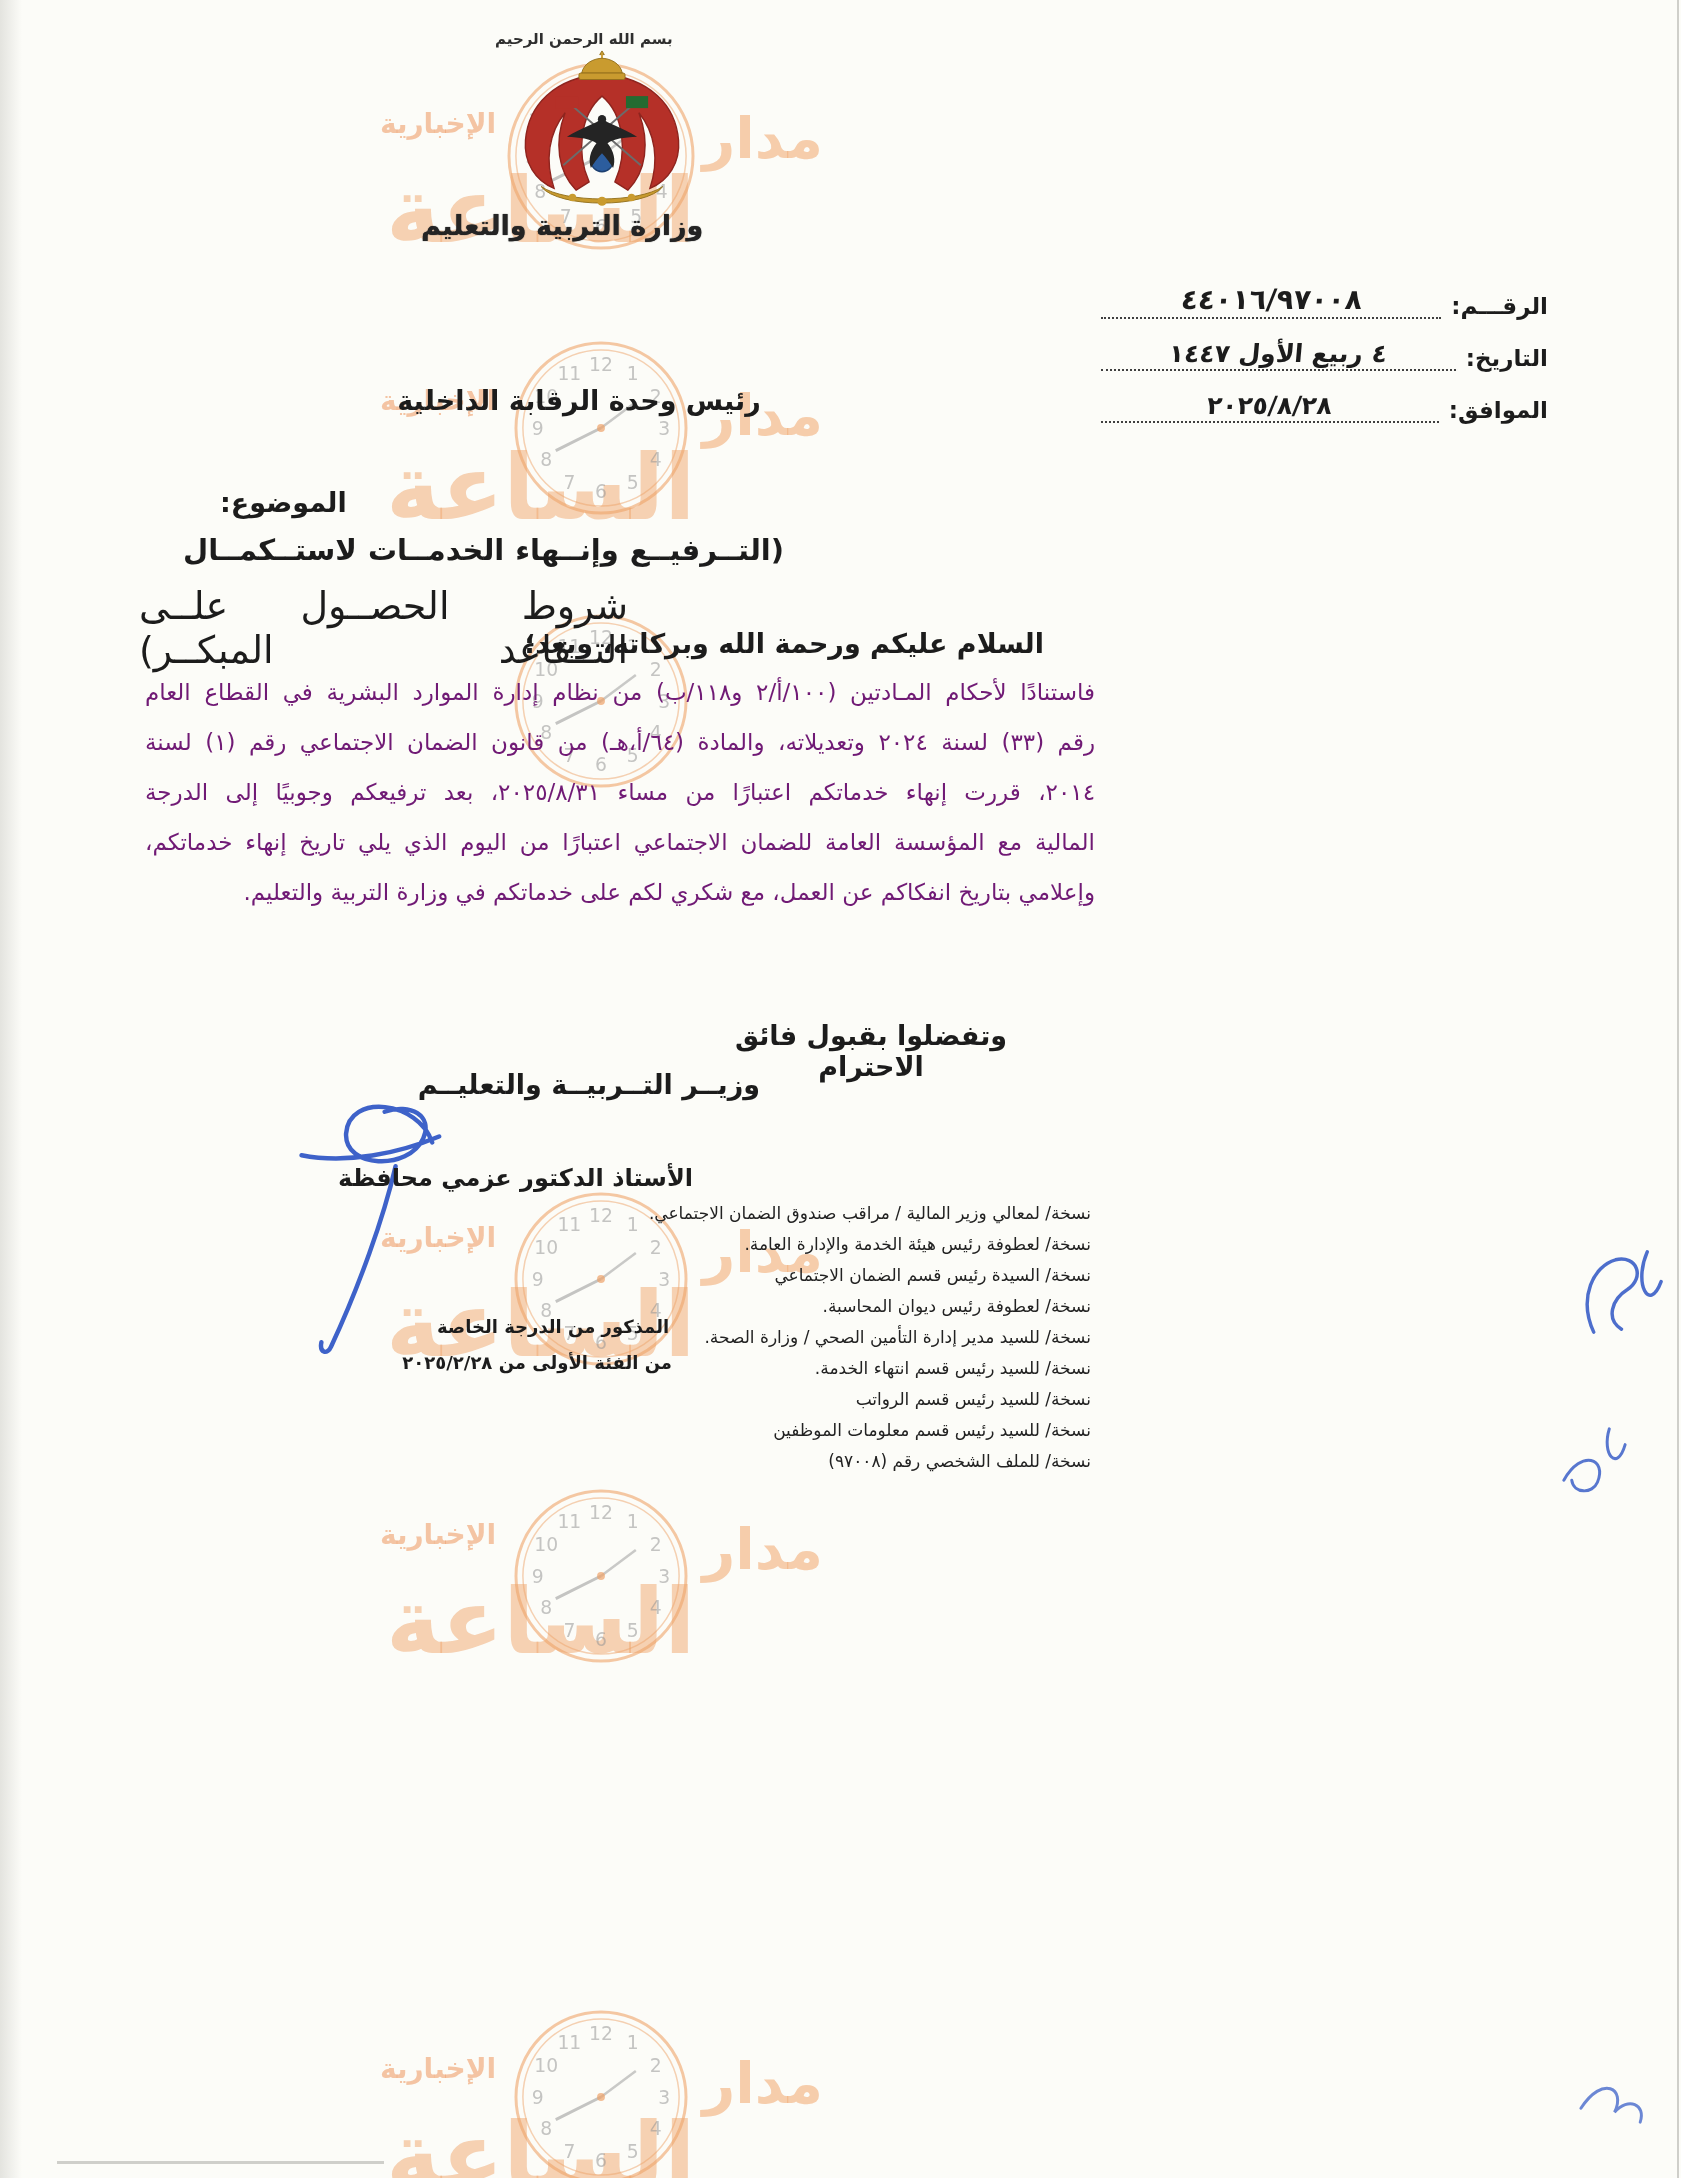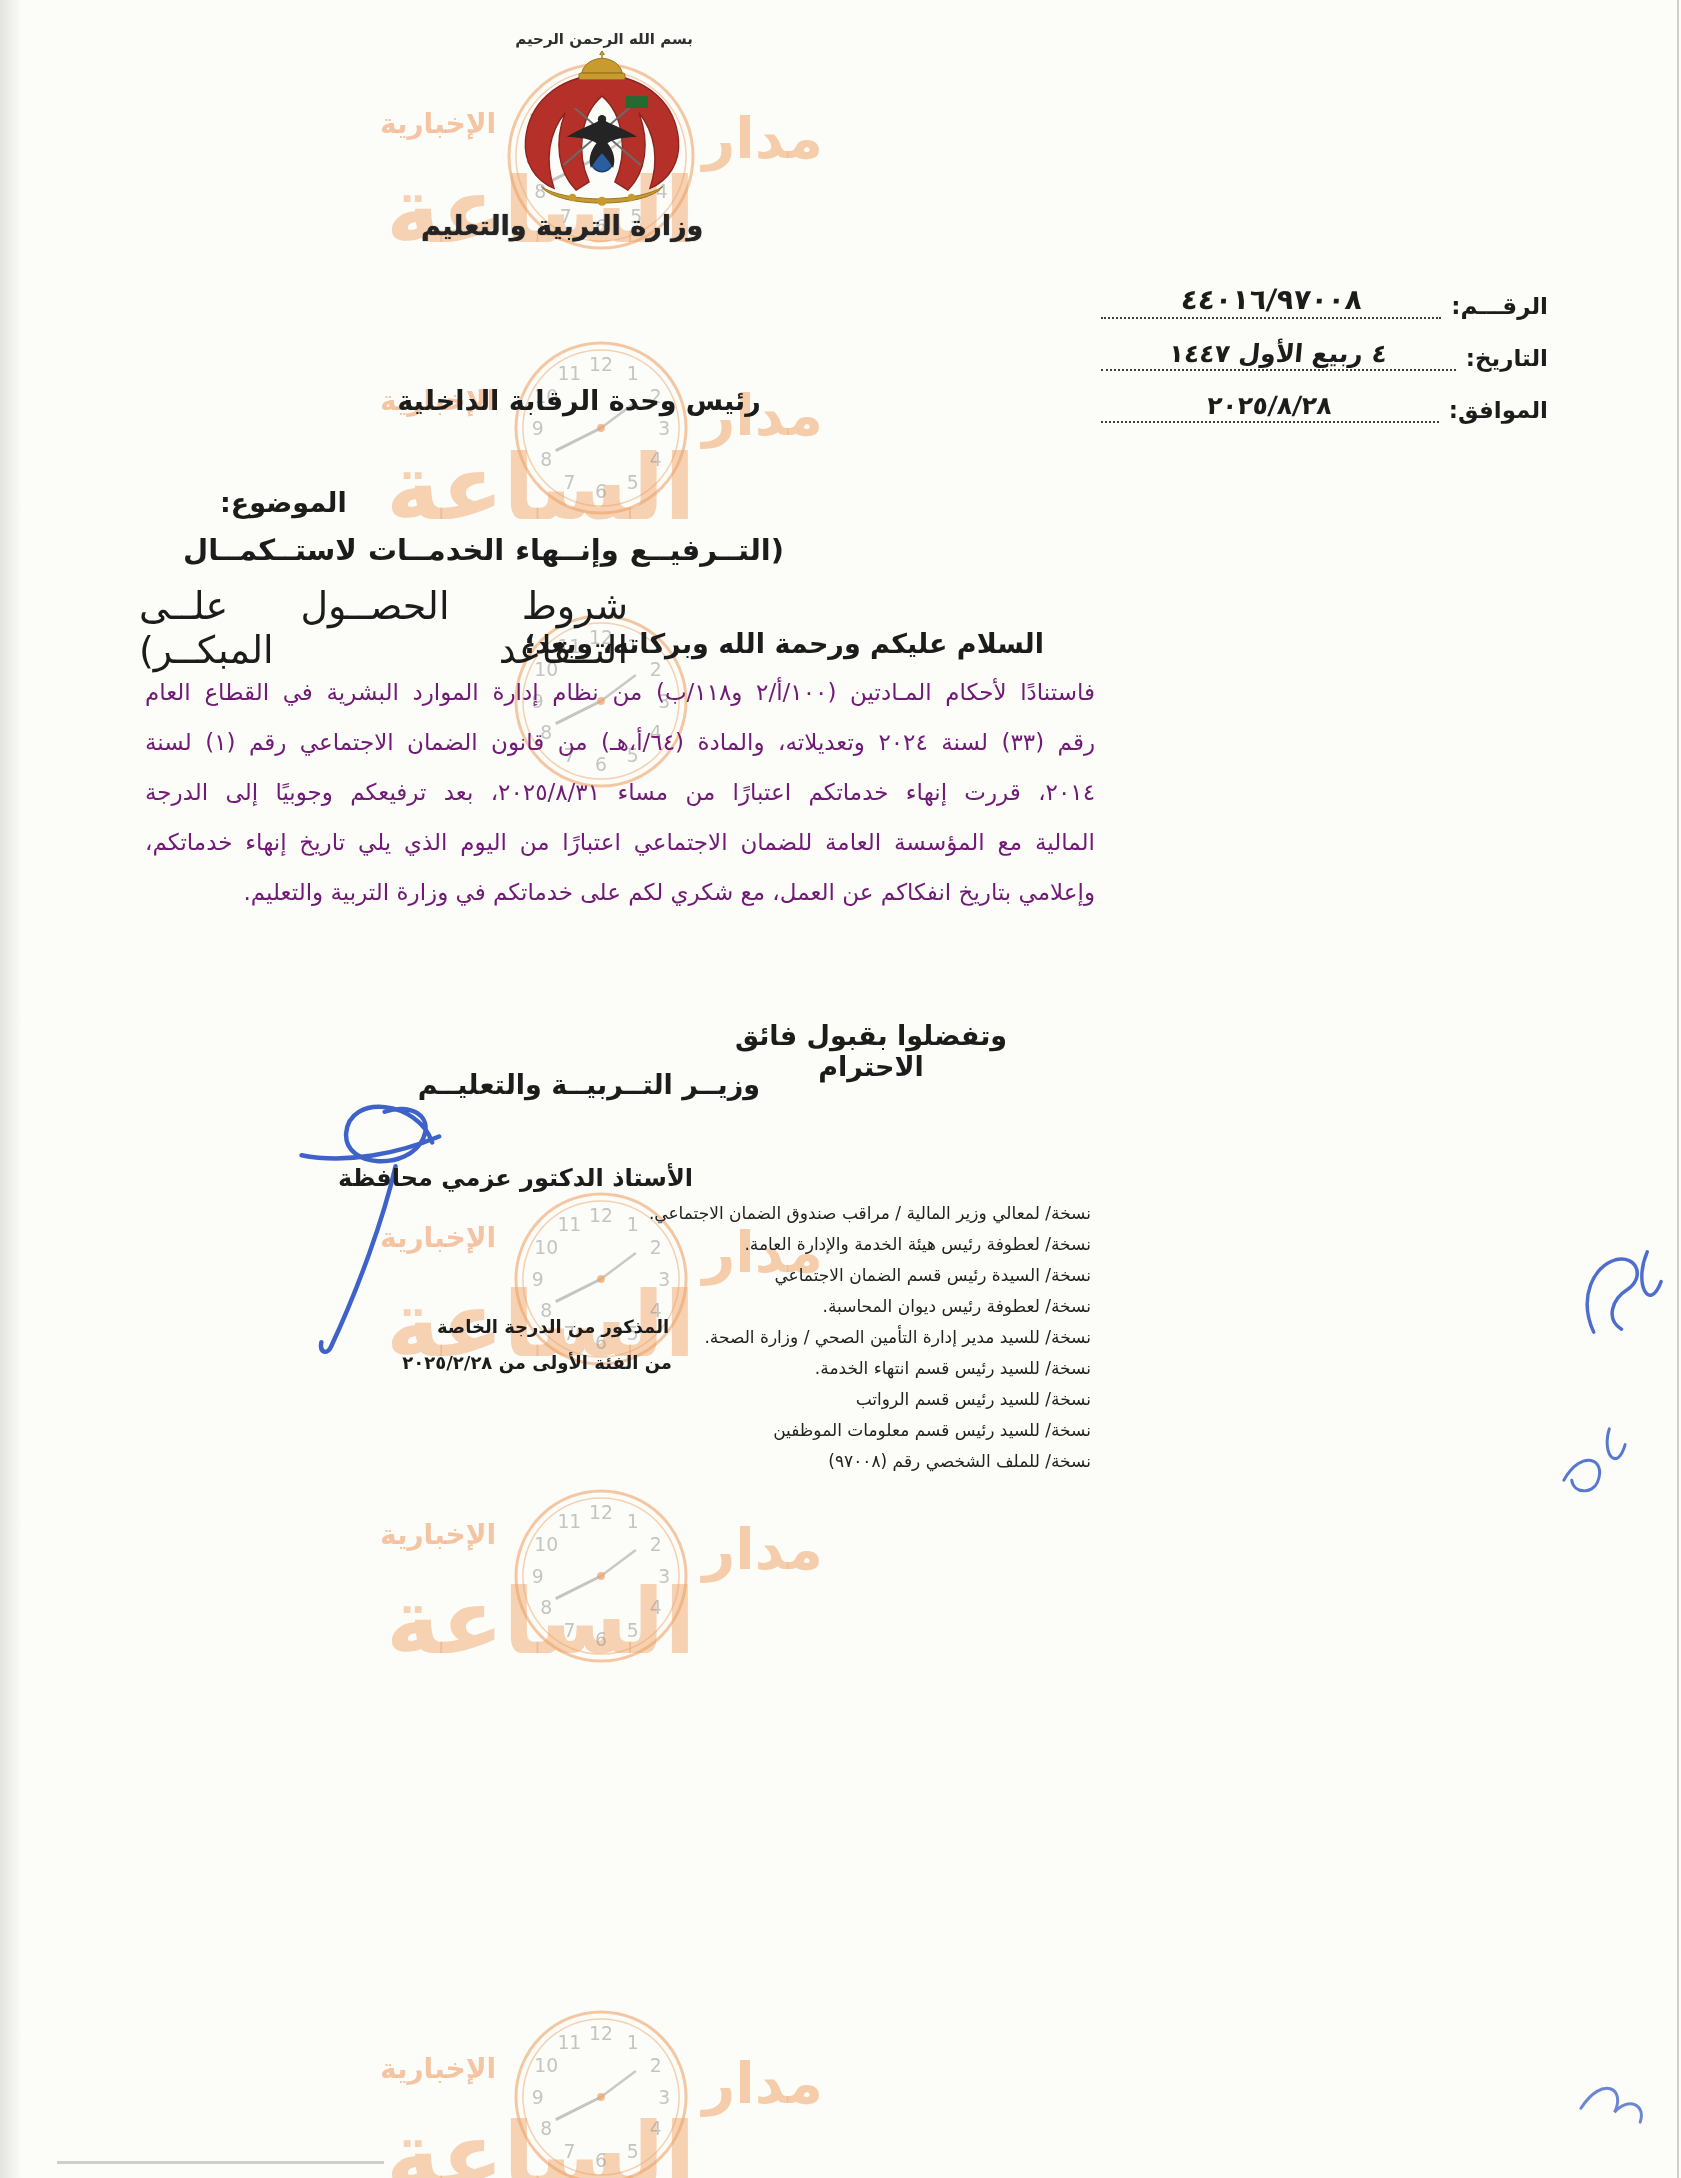--- a/index.html
+++ b/index.html
@@ -14,21 +14,21 @@
   .content { inset:0; z-index:1; }
 
   
   .wm-brand { position:absolute; width:455px; height:188px; direction:rtl; font-weight:bold; pointer-events:none; }
   .wm-top  { position:absolute; right:0;  top:6px;  font-size:57px; color:rgba(240,166,108,0.55); }
   .wm-main { position:absolute; left:18px; top:59px; font-size:91px; color:rgba(240,166,108,0.50); }
   .wm-sub  { position:absolute; left:12px; top:8px;  font-size:28px; color:rgba(236,150,92,0.55); }
   .wm-clock { position:absolute; pointer-events:none; }
 
   
-  .bismillah { left:495px; top:30px; width:218px; text-align:center; font-size:15px; font-weight:bold; color:#2f2f2f; }
+  .bismillah { left:495px; top:30px; width:218px; font-size:15px; font-weight:bold; color:#2f2f2f; }
   .emblem { left:493px; top:50px; width:218px; height:166px; }
   .ministry { left:421px; top:210px; width:356px; font-size:27px; font-weight:bold; color:#242424; text-shadow:0 0 1px #242424; }
 
   .ref-block { right:133px; top:277px; width:447px; direction:rtl; }
   .ref-row { display:flex; align-items:flex-end; gap:10px; margin-bottom:10px; }
   .ref-label { font-size:23px; font-weight:bold; white-space:nowrap;margin-top:16px; }
   .ref-line { flex:1; text-align:center; border-bottom:2.5px dotted #3f3f3f; padding:0 4px 1px; }
   .ref-value { display:inline-block; font-weight:bold; font-size:25px; transform:skewX(-5deg); white-space:nowrap; }
   .ref-value.big { font-size:28px; letter-spacing:1px; }
 

